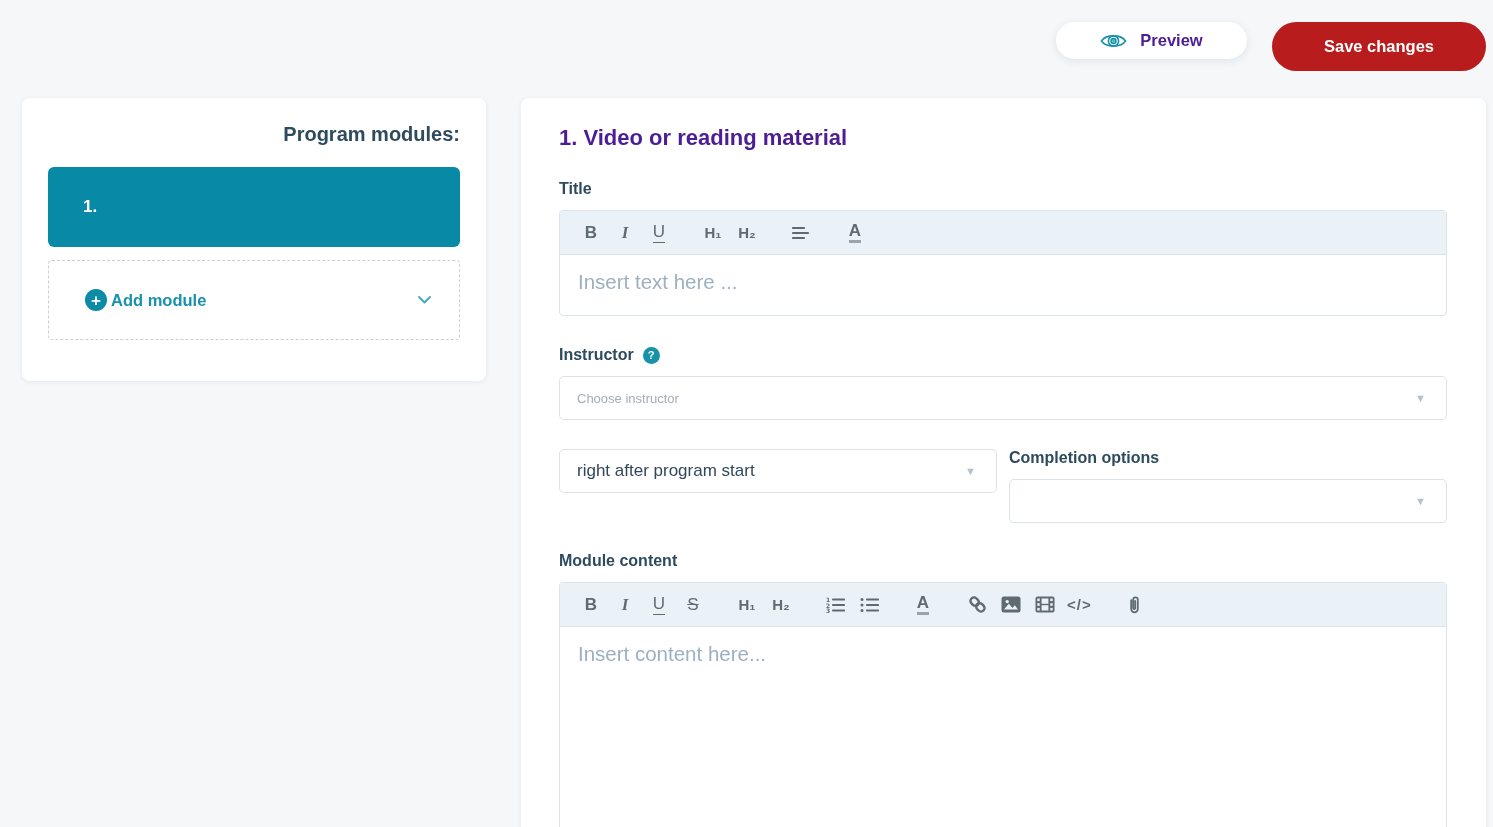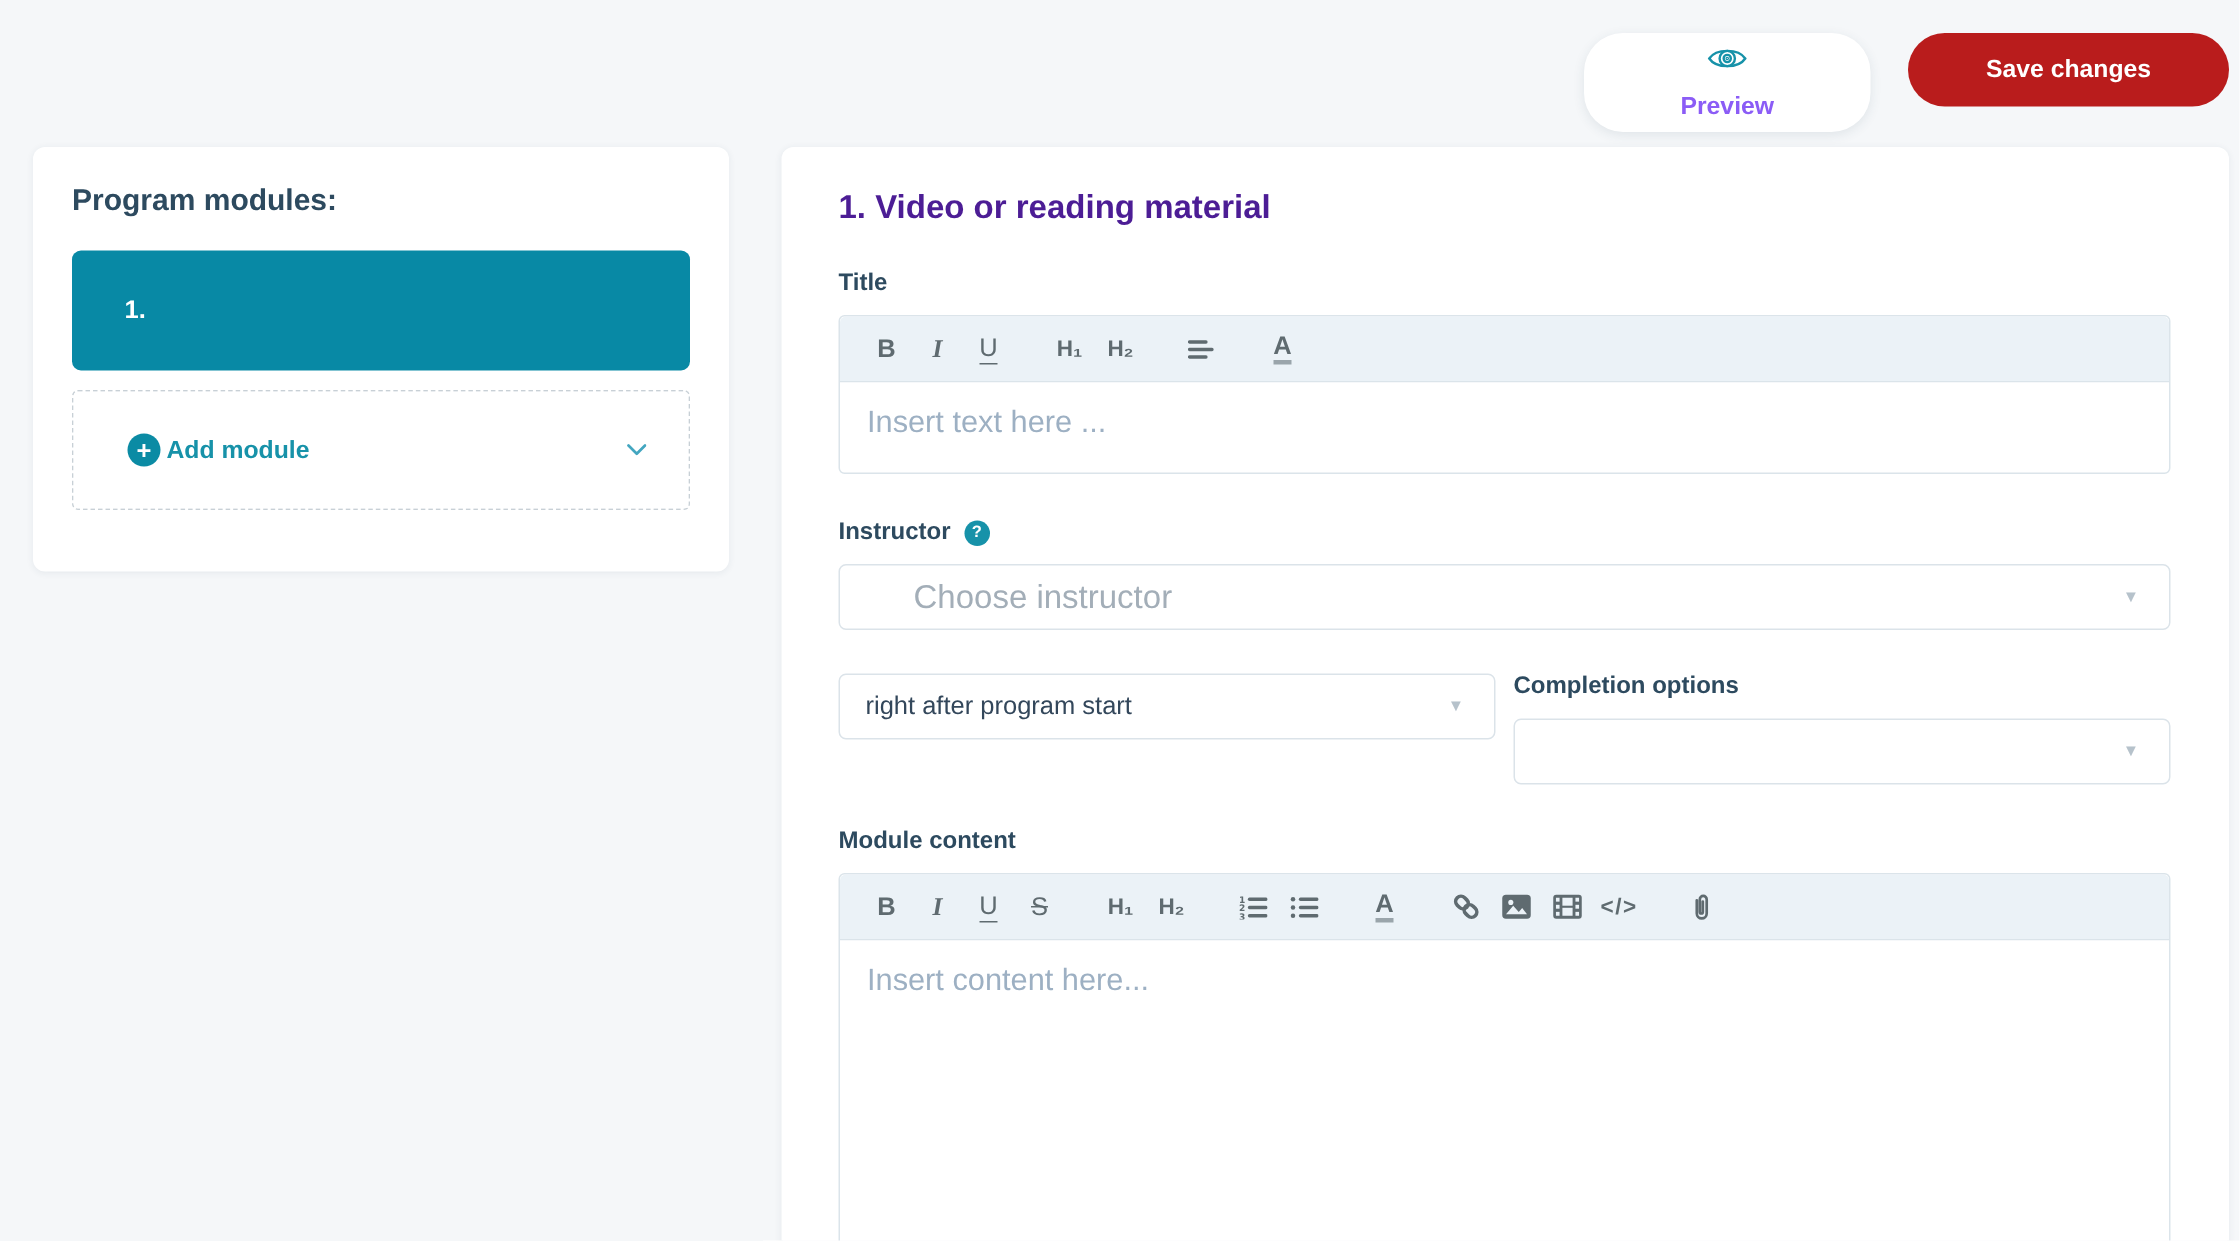--- a/index.html
+++ b/index.html
@@ -8,32 +8,33 @@
     width:1493px; height:827px; overflow:hidden;
     background:#f5f7f9;
     font-family:"Liberation Sans", sans-serif;
     color:#2d4a5f;
     position:relative;
   }
   
   .topbar { position:absolute; top:22px; right:7px; display:flex; gap:25px; }
   .btn { border:none; cursor:pointer; font-family:"Liberation Sans",sans-serif; font-size:16.5px; }
   .btn-preview {
-    width:191px; height:66px; border-radius:26px; background:#ffffff; color:#8b5cf6;
+    width:191px; height:37px; border-radius:26px; background:#ffffff; color:#4c1d95;
     box-shadow:0 2px 8px rgba(40,70,90,.10);
-    display:flex; align-items:center; justify-content:center; gap:13px; font-weight:600;flex-direction:column;
+    display:flex; align-items:center; justify-content:center; gap:13px; font-weight:600;
   }
   .btn-save {
     width:214px; height:49px; border-radius:26px; background:#b91c1c; color:#ffffff; font-weight:600;
   }
   
   .sidebar-card {
     position:absolute; left:22px; top:98px; width:464px; height:283px;
     background:#fff; border-radius:8px; box-shadow:0 1px 5px rgba(40,70,90,.08);
     padding:25px 26px;
+    text-align:right;
   }
   .sidebar-title { margin:0 0 21px; font-size:20px; font-weight:700; color:#2d4a5f; }
   .module-item {
     height:80px; background:#0889a5; border-radius:6px; cursor:pointer;
     display:flex; align-items:center; padding-left:35px;
     color:#fff; font-size:17px; font-weight:700;
   }
   .add-module {
     margin-top:13px; height:80px; border:1px dashed #c8d0d6; border-radius:4px;
     display:flex; align-items:center; padding:0 28px 0 36px; cursor:pointer; background:#fff;
@@ -81,21 +82,21 @@
   .editor-content.title-area { min-height:60px; }
   .editor-content.content-area { height:230px; }
   .placeholder { color:#9db0c3; font-size:20.5px; cursor:text; }
   
   .select {
     height:44px; border:1px solid #dbe3e9; border-radius:5px; background:#fff;
     display:flex; align-items:center; padding:0 40px 0 17px; position:relative; cursor:pointer;
     margin-bottom:29px;
   }
   .select .caret { position:absolute; right:20px; color:#b6c2cb; font-size:11px; }
-  .select .ph { color:#a3aeb8; font-size:22px;margin-left:32px; }
+  .select .ph { color:#a3aeb8; font-size:13px; }
   .select .val { color:#33475b; font-size:17px; }
   .two-col { display:flex; gap:12px; }
   .two-col > div { flex:1; }
   svg { display:block; }
 </style>
 </head>
 <body>
 
 <div class="topbar">
   <button class="btn btn-preview">

